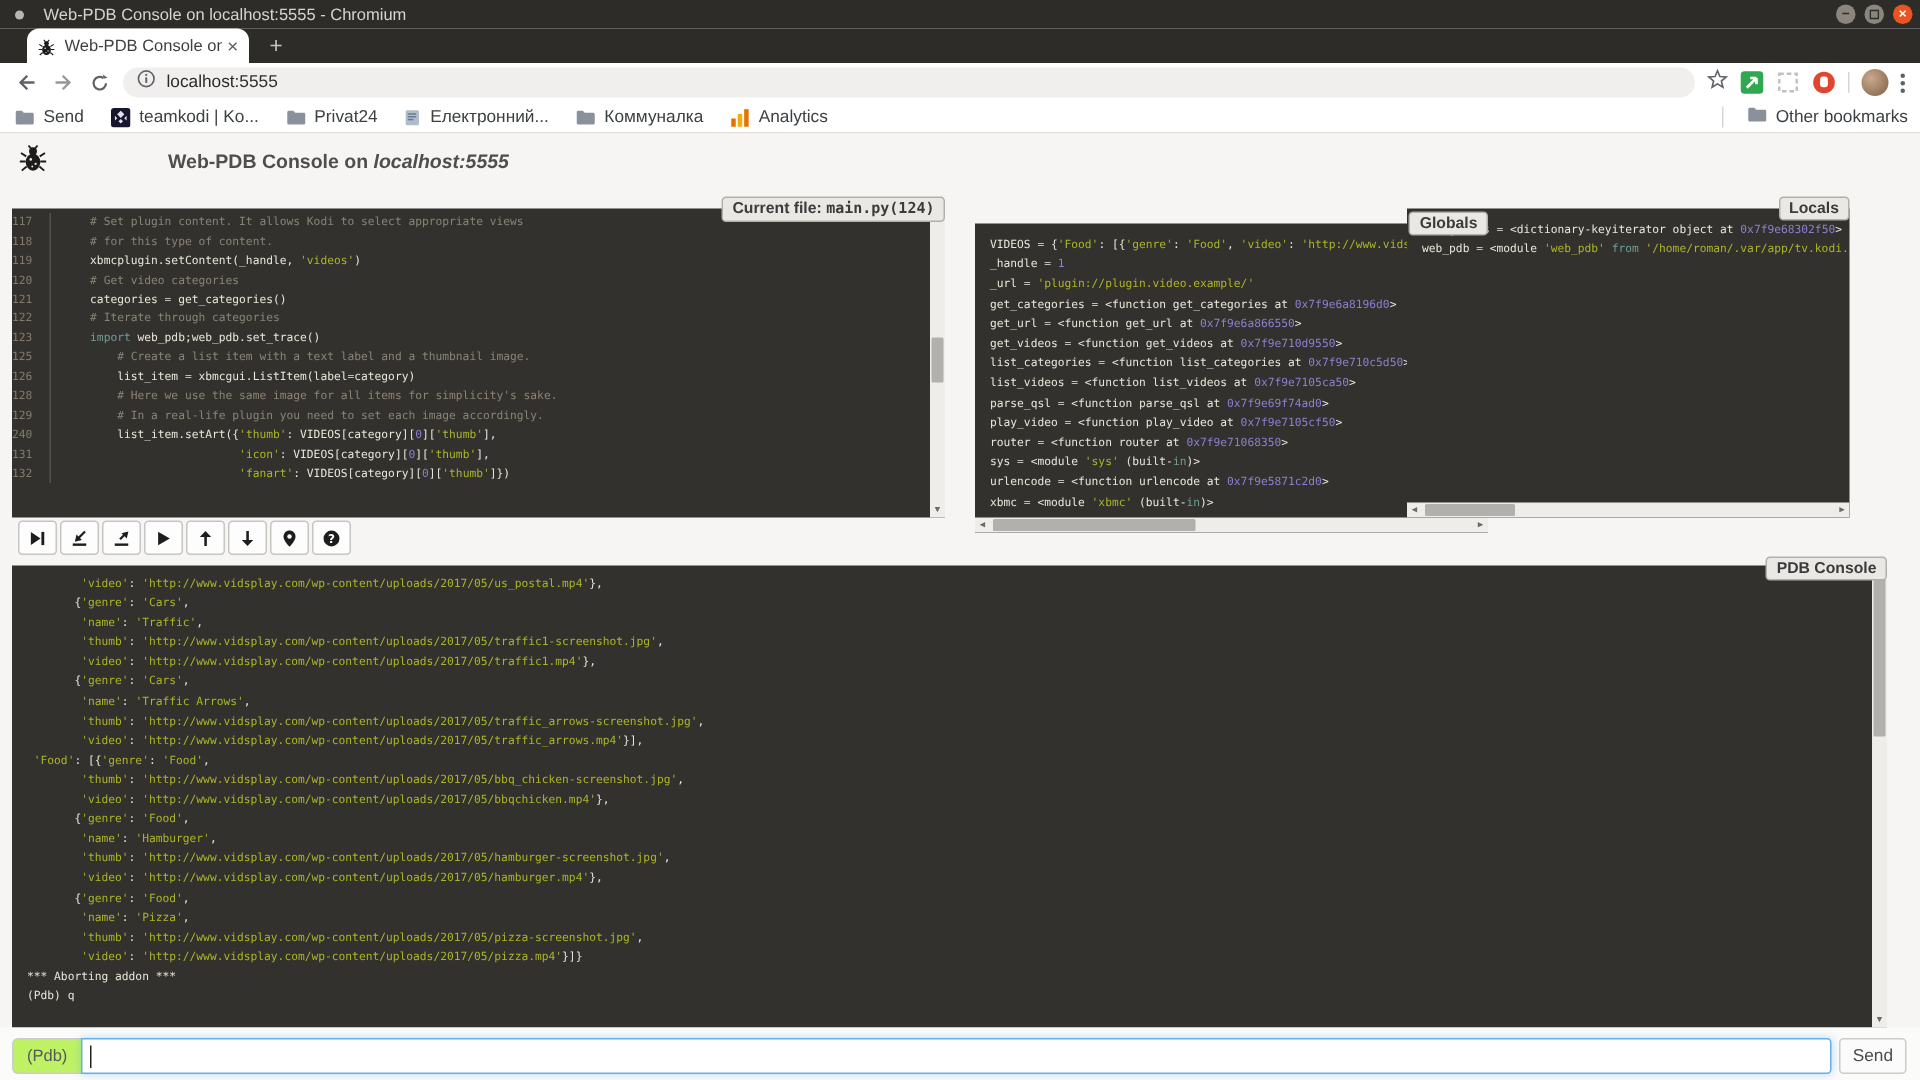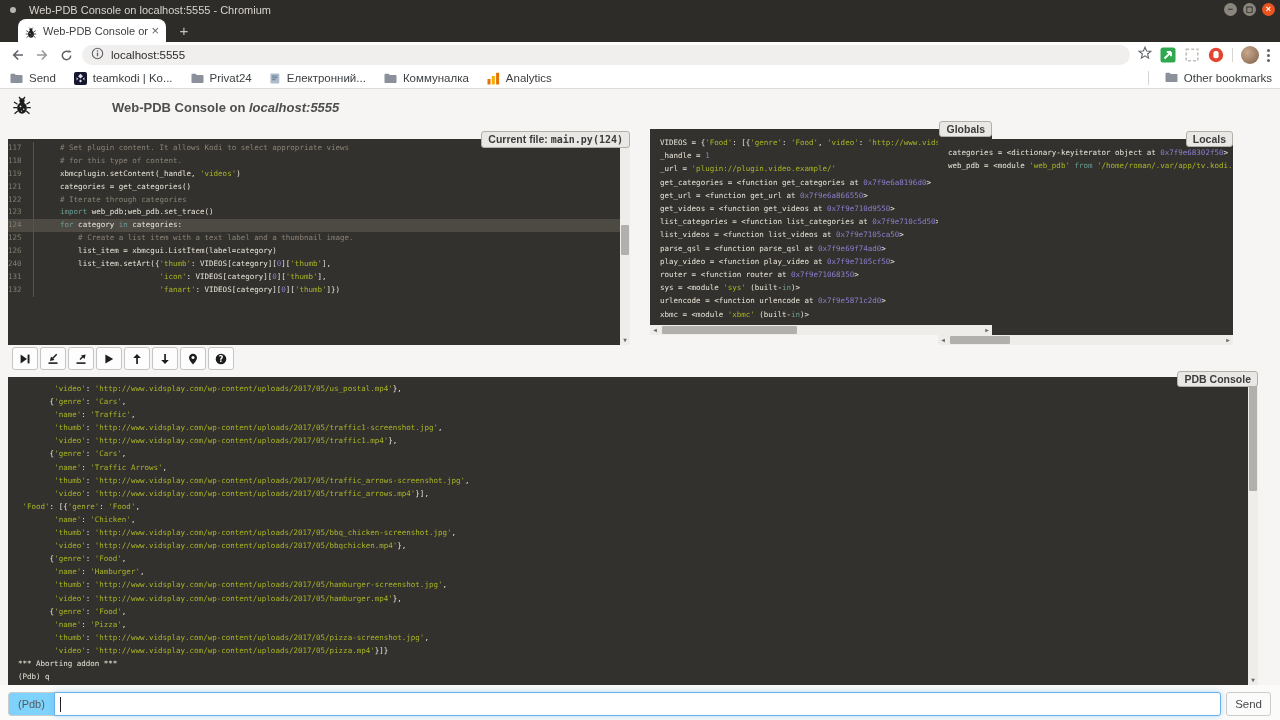--- a/index.html
+++ b/index.html
@@ -85,21 +85,21 @@
   .hthumb{position:absolute;top:1px;bottom:1px;background:#b2b0ac;border-radius:1px}
   .h-arrow{position:absolute;top:0;width:10px;height:10px;color:#6a6a6a;font-size:6px;
            text-align:center;line-height:10px}
   
   .pdbtools{position:absolute;left:12px;top:258px;display:flex;gap:2px}
   .tbtn{width:26px;height:23px;background:#fdfdfd;border:1px solid #c6c5c2;border-radius:3px;
         display:flex;align-items:center;justify-content:center}
   
   .bottombar{position:absolute;left:0;right:0;top:596px;bottom:0;background:#fbfbfa}
   .promptbar{position:absolute;left:8px;right:9px;top:602px;height:25px;display:flex;align-items:center}
-  .pdb-label{background:#7dd3fc;border:1px solid #ccc;border-right:none;border-radius:4px 0 0 4px;
+  .pdb-label{background:#bef264;border:1px solid #ccc;border-right:none;border-radius:4px 0 0 4px;
              font-size:11px;color:#55595c;padding:0 9px;height:24px;line-height:23px;flex:none}
   .pdb-input{flex:1;height:24px;border:1px solid var(--focus);box-shadow:0 0 6px rgba(102,175,233,.45);
              border-radius:0 3px 3px 0;background:#fff;position:relative}
   .caret{position:absolute;left:5px;top:4px;width:1px;height:15px;background:#222}
   .send-btn{margin-left:5px;height:24px;border:1px solid #ccc;border-radius:3px;background:#fbfbfb;
             font-size:11.5px;color:#4a4a4a;padding:0 8px;line-height:22px;flex:none}
 </style>
 </head>
 <body>
 
@@ -275,38 +275,40 @@
 
   <div class="panel" style="left:8px;top:42px;width:622px;height:214px">
     <span class="tag">
       <span>Current file: </span><span class="mono">main.py(124)</span>
     </span>
     <div class="panel-body code-pad">
       <div id="code-lines">
           <div class="code-row"><span class="ln">117</span><span class="ct"><span class="tok-com">    # Set plugin content. It allows Kodi to select appropriate views</span></span></div>
           <div class="code-row"><span class="ln">118</span><span class="ct"><span class="tok-com">    # for this type of content.</span></span></div>
           <div class="code-row"><span class="ln">119</span><span class="ct">    xbmcplugin.setContent(_handle, <span class="tok-str">'videos'</span>)</span></div>
+          <div class="code-row"><span class="ln">120</span><span class="ct"><span class="tok-com">    # Get video categories</span></span></div>
           <div class="code-row"><span class="ln">121</span><span class="ct">    categories = get_categories()</span></div>
           <div class="code-row"><span class="ln">122</span><span class="ct"><span class="tok-com">    # Iterate through categories</span></span></div>
           <div class="code-row"><span class="ln">123</span><span class="ct">    <span class="tok-kw">import</span> web_pdb;web_pdb.set_trace()</span></div>
-          <div class="code-row cur"><span class="ln">124</span><span class="ct">    <span class="tok-kw">for</span> category <span class="tok-kw">in</span> categories:</span></div>
           <div class="code-row"><span class="ln">125</span><span class="ct"><span class="tok-com">        # Create a list item with a text label and a thumbnail image.</span></span></div>
           <div class="code-row"><span class="ln">126</span><span class="ct">        list_item = xbmcgui.ListItem(label=category)</span></div>
+          <div class="code-row"><span class="ln">128</span><span class="ct"><span class="tok-com">        # Here we use the same image for all items for simplicity's sake.</span></span></div>
+          <div class="code-row"><span class="ln">129</span><span class="ct"><span class="tok-com">        # In a real-life plugin you need to set each image accordingly.</span></span></div>
           <div class="code-row"><span class="ln">240</span><span class="ct">        list_item.setArt({<span class="tok-str">'thumb'</span>: VIDEOS[category][<span class="tok-num">0</span>][<span class="tok-str">'thumb'</span>],</span></div>
           <div class="code-row"><span class="ln">131</span><span class="ct">                          <span class="tok-str">'icon'</span>: VIDEOS[category][<span class="tok-num">0</span>][<span class="tok-str">'thumb'</span>],</span></div>
           <div class="code-row"><span class="ln">132</span><span class="ct">                          <span class="tok-str">'fanart'</span>: VIDEOS[category][<span class="tok-num">0</span>][<span class="tok-str">'thumb'</span>]})</span></div>
         </div>
       <div class="vscroll">
         <div class="vthumb" style="top:86px;height:30px"></div>
         <div class="sb-arrow" style="bottom:0">▼</div>
       </div>
     </div>
   </div>
 
-  <div class="panel" style="left:650px;top:32px;width:342px;height:214px">
+  <div class="panel" style="left:650px;top:52px;width:342px;height:214px">
     <span class="tag">Globals</span>
     <div class="panel-body">
       <div class="list-pad" id="globals-lines">
           <div class="cl">VIDEOS = {<span class="tok-str">'Food'</span>: [{<span class="tok-str">'genre'</span>: <span class="tok-str">'Food'</span>, <span class="tok-str">'video'</span>: <span class="tok-str">'http://www.vidsplay.com/wp-content/uploads/2017/05/bbq_chicken-screenshot.jpg'</span>,</div>
           <div class="cl">_handle = <span class="tok-num">1</span></div>
           <div class="cl">_url = <span class="tok-str">'plugin://plugin.video.example/'</span></div>
           <div class="cl">get_categories = &lt;function get_categories at <span class="tok-num">0x7f9e6a8196d0</span>&gt;</div>
           <div class="cl">get_url = &lt;function get_url at <span class="tok-num">0x7f9e6a866550</span>&gt;</div>
           <div class="cl">get_videos = &lt;function get_videos at <span class="tok-num">0x7f9e710d9550</span>&gt;</div>
           <div class="cl">list_categories = &lt;function list_categories at <span class="tok-num">0x7f9e710c5d50</span>&gt;</div>
@@ -416,21 +418,20 @@
           <div class="cl">        <span class="tok-str">'video'</span>: <span class="tok-str">'http://www.vidsplay.com/wp-content/uploads/2017/05/us_postal.mp4'</span>},</div>
           <div class="cl">       {<span class="tok-str">'genre'</span>: <span class="tok-str">'Cars'</span>,</div>
           <div class="cl">        <span class="tok-str">'name'</span>: <span class="tok-str">'Traffic'</span>,</div>
           <div class="cl">        <span class="tok-str">'thumb'</span>: <span class="tok-str">'http://www.vidsplay.com/wp-content/uploads/2017/05/traffic1-screenshot.jpg'</span>,</div>
           <div class="cl">        <span class="tok-str">'video'</span>: <span class="tok-str">'http://www.vidsplay.com/wp-content/uploads/2017/05/traffic1.mp4'</span>},</div>
           <div class="cl">       {<span class="tok-str">'genre'</span>: <span class="tok-str">'Cars'</span>,</div>
           <div class="cl">        <span class="tok-str">'name'</span>: <span class="tok-str">'Traffic Arrows'</span>,</div>
           <div class="cl">        <span class="tok-str">'thumb'</span>: <span class="tok-str">'http://www.vidsplay.com/wp-content/uploads/2017/05/traffic_arrows-screenshot.jpg'</span>,</div>
           <div class="cl">        <span class="tok-str">'video'</span>: <span class="tok-str">'http://www.vidsplay.com/wp-content/uploads/2017/05/traffic_arrows.mp4'</span>}],</div>
           <div class="cl"> <span class="tok-str">'Food'</span>: [{<span class="tok-str">'genre'</span>: <span class="tok-str">'Food'</span>,</div>
-          <div class="cl">        <span class="tok-str">'name'</span>: <span class="tok-str">'Chicken'</span>,</div>
           <div class="cl">        <span class="tok-str">'thumb'</span>: <span class="tok-str">'http://www.vidsplay.com/wp-content/uploads/2017/05/bbq_chicken-screenshot.jpg'</span>,</div>
           <div class="cl">        <span class="tok-str">'video'</span>: <span class="tok-str">'http://www.vidsplay.com/wp-content/uploads/2017/05/bbqchicken.mp4'</span>},</div>
           <div class="cl">       {<span class="tok-str">'genre'</span>: <span class="tok-str">'Food'</span>,</div>
           <div class="cl">        <span class="tok-str">'name'</span>: <span class="tok-str">'Hamburger'</span>,</div>
           <div class="cl">        <span class="tok-str">'thumb'</span>: <span class="tok-str">'http://www.vidsplay.com/wp-content/uploads/2017/05/hamburger-screenshot.jpg'</span>,</div>
           <div class="cl">        <span class="tok-str">'video'</span>: <span class="tok-str">'http://www.vidsplay.com/wp-content/uploads/2017/05/hamburger.mp4'</span>},</div>
           <div class="cl">       {<span class="tok-str">'genre'</span>: <span class="tok-str">'Food'</span>,</div>
           <div class="cl">        <span class="tok-str">'name'</span>: <span class="tok-str">'Pizza'</span>,</div>
           <div class="cl">        <span class="tok-str">'thumb'</span>: <span class="tok-str">'http://www.vidsplay.com/wp-content/uploads/2017/05/pizza-screenshot.jpg'</span>,</div>
           <div class="cl">        <span class="tok-str">'video'</span>: <span class="tok-str">'http://www.vidsplay.com/wp-content/uploads/2017/05/pizza.mp4'</span>}]}</div>

